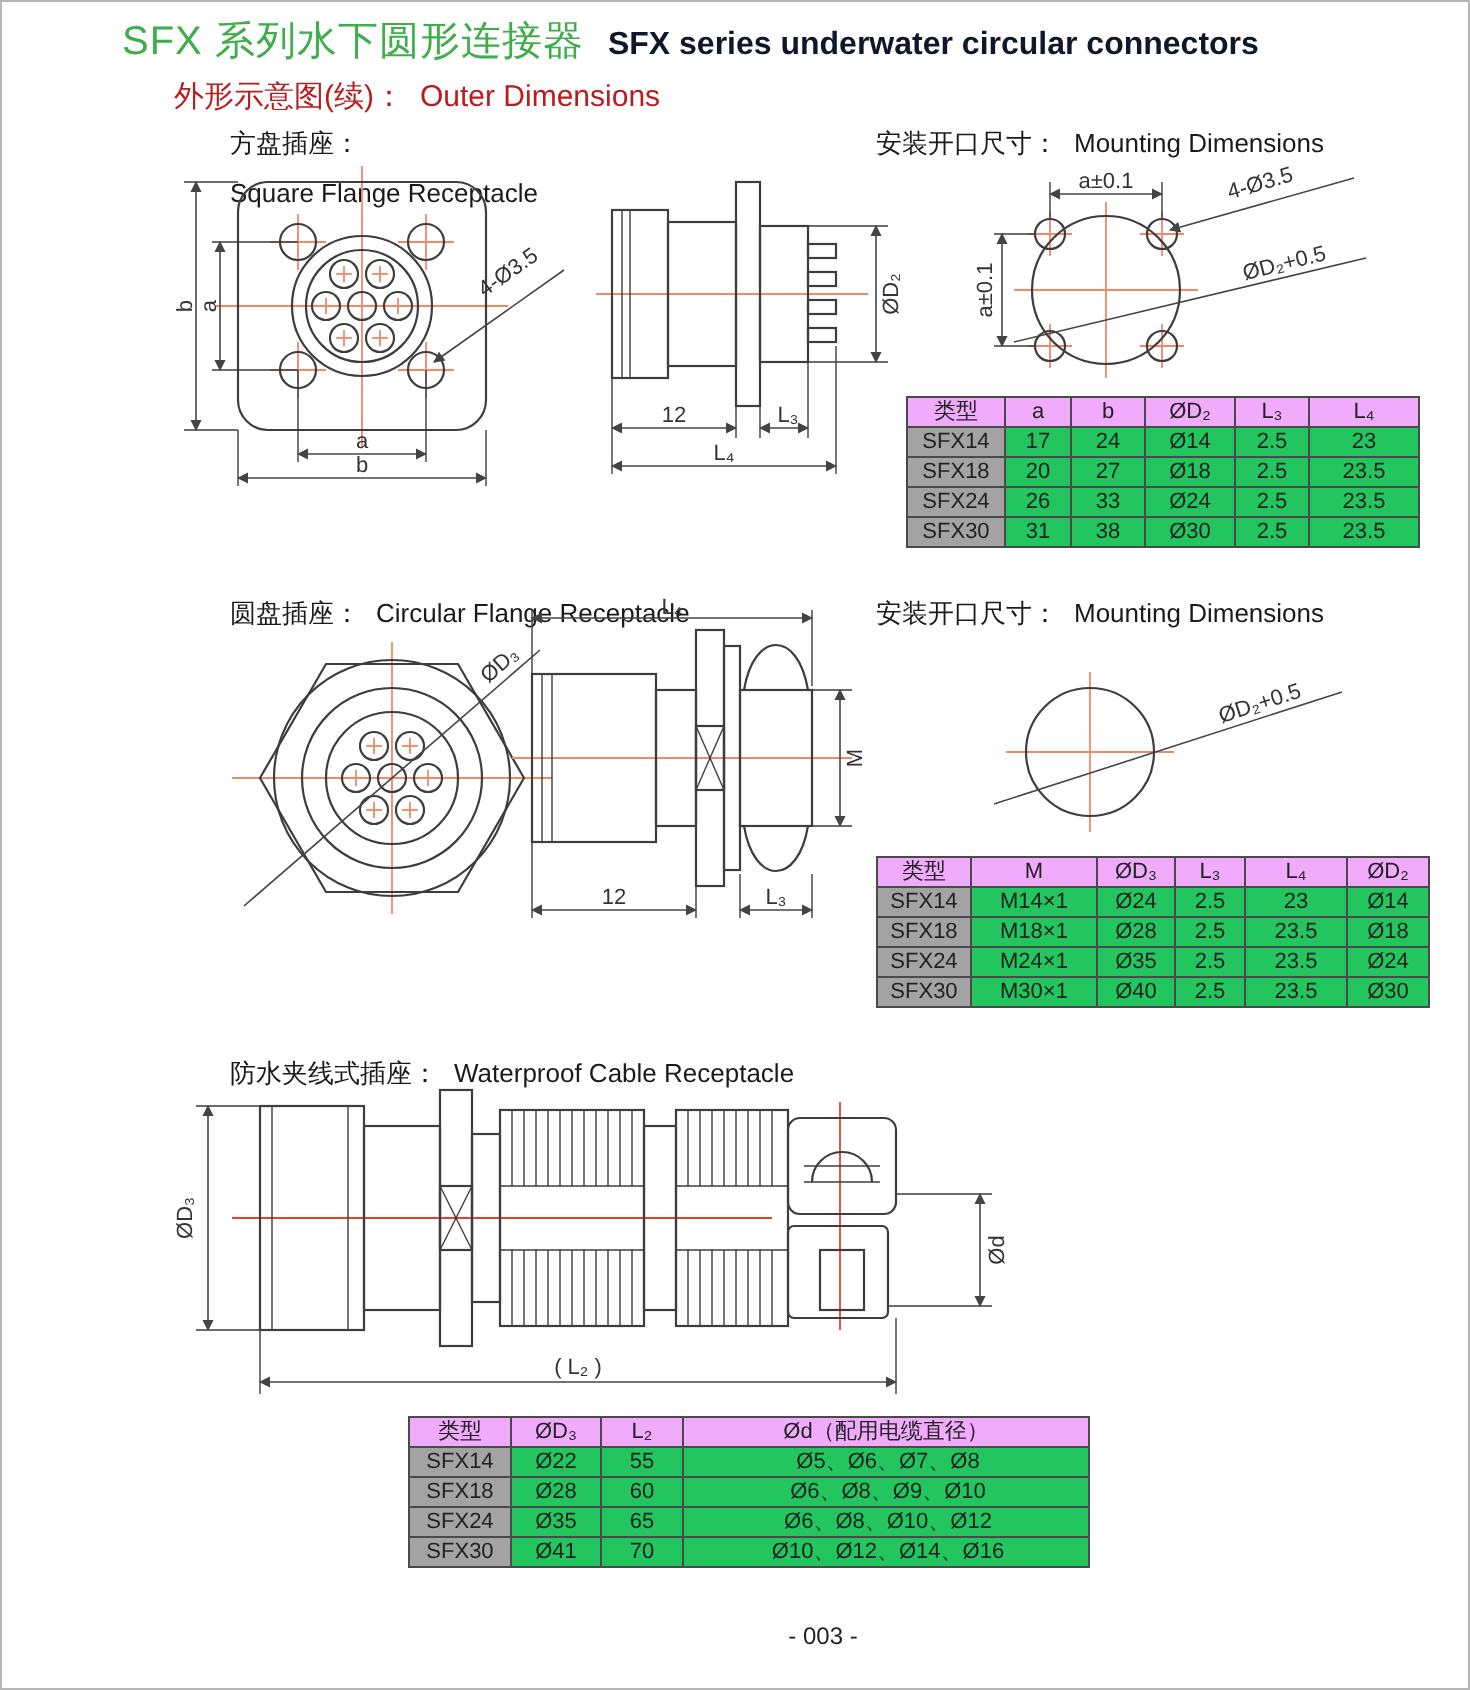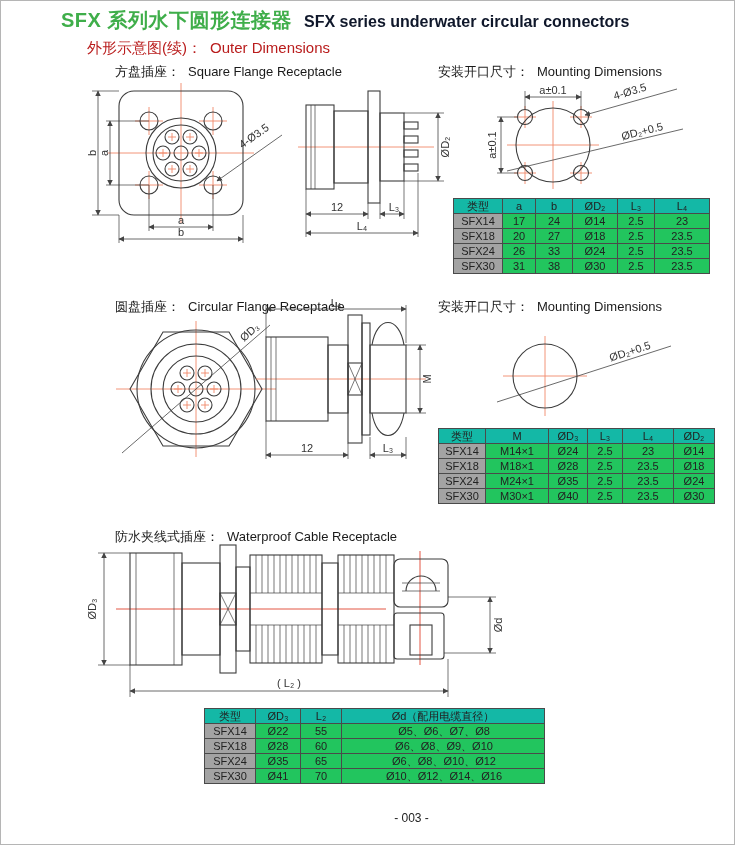--- a/index.html
+++ b/index.html
@@ -1,38 +1,38 @@
 <!DOCTYPE html>
 <html><head>
 <meta charset="utf-8">
 <style>
   html,body{margin:0;padding:0;background:#ffffff;}
   body{font-family:"Liberation Sans","DejaVu Sans",sans-serif;color:#222;}
   .page{position:relative;width:733px;height:843px;background:#fff;border:1px solid #b5b5b5;overflow:hidden;}
   
   .title-row{position:absolute;left:60px;top:6px;display:flex;align-items:baseline;gap:12px;white-space:nowrap;}
-  .title-cn{font-size:20px;font-weight:bold;color:#3fae4a;letter-spacing:.5px;}
+  .title-cn{font-size:20px;font-weight:normal;color:#3fae4a;letter-spacing:.5px;}
   .title-en{font-size:16px;font-weight:bold;color:#0f172a;}
   .subtitle-row{position:absolute;left:86px;top:38px;display:flex;align-items:baseline;gap:8px;white-space:nowrap;}
   .subtitle-cn,.subtitle-en{font-size:15px;color:#b91c1c;}
   
   .sec-label{position:absolute;display:flex;align-items:baseline;gap:8px;white-space:nowrap;font-size:13px;color:#1a1a1a;}
   .sec-label .cn{font-weight:500;}
   
   .drawing{position:absolute;}
   svg text{font-family:"Liberation Sans","DejaVu Sans",sans-serif;font-size:11px;fill:#333;}
   .part{stroke:#3d3d3d;stroke-width:1.1;fill:none;}
   .thin{stroke:#3d3d3d;stroke-width:.7;fill:none;}
   .dim{stroke:#444;stroke-width:.8;fill:none;}
   .cl{stroke:#f0886a;stroke-width:.9;fill:none;}
   .clr{stroke:#e04430;stroke-width:.9;fill:none;}
   
   table{border-collapse:collapse;font-size:11px;table-layout:fixed;}
   th,td{border:1px solid #4a4a4a;height:14px;padding:0 3px;text-align:center;font-weight:normal;line-height:1.1;}
-  thead th{background:#14b8a6;}
+  thead th{background:#f0abfc;}
   tbody th{background:#a3a3a3;}
   tbody td{background:#22c55e;}
   table{position:absolute;background:#fff;}
   .t1{left:452px;top:197px;}
   .t1 th:nth-child(1){width:42px}.t1 th:nth-child(2){width:26px}.t1 th:nth-child(3){width:30px}
   .t1 th:nth-child(4){width:38px}.t1 th:nth-child(5){width:30px}.t1 th:nth-child(6){width:48px}
   .t2{left:437px;top:427px;}
   .t2 th:nth-child(1){width:40px}.t2 th:nth-child(2){width:56px}.t2 th:nth-child(3){width:32px}
   .t2 th:nth-child(4){width:28px}.t2 th:nth-child(5){width:44px}.t2 th:nth-child(6){width:34px}
   .t3{left:203px;top:707px;}
@@ -49,21 +49,21 @@
 
   <div class="title-row">
     <span class="title-cn">SFX 系列水下圆形连接器</span>
     <span class="title-en">SFX series underwater circular connectors</span>
   </div>
   <div class="subtitle-row">
     <span class="subtitle-cn">外形示意图(续)：</span>
     <span class="subtitle-en">Outer Dimensions</span>
   </div>
 
-  <div class="sec-label" style="left:114px;top:62px;">
+  <div class="sec-label" style="left:114px;top:62px;flex-direction:column;">
     <span class="cn">方盘插座：</span>
     <span class="en">Square Flange Receptacle</span>
   </div>
   <div class="sec-label" style="left:437px;top:62px;">
     <span class="cn">安装开口尺寸：</span>
     <span class="en">Mounting Dimensions</span>
   </div>
 
   <svg class="drawing" style="left:85px;top:80px;" width="215" height="165" viewBox="0 0 215 165">
     <defs>

